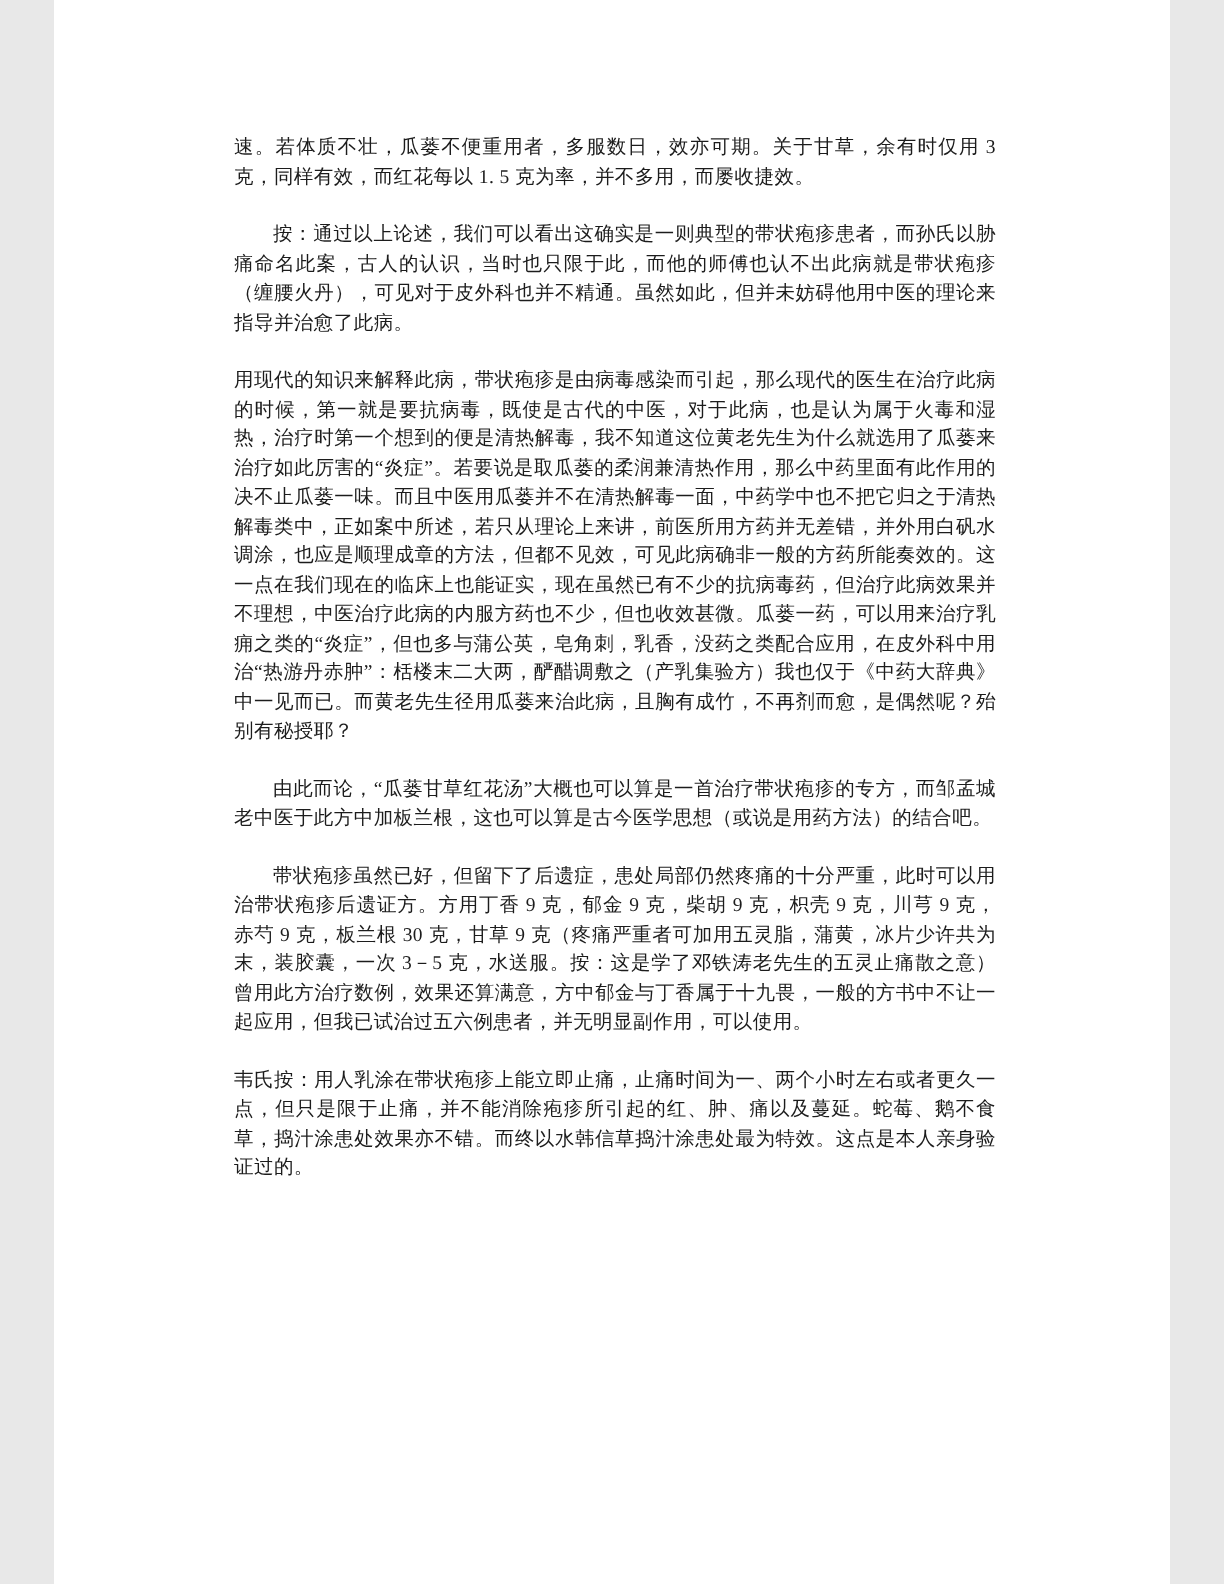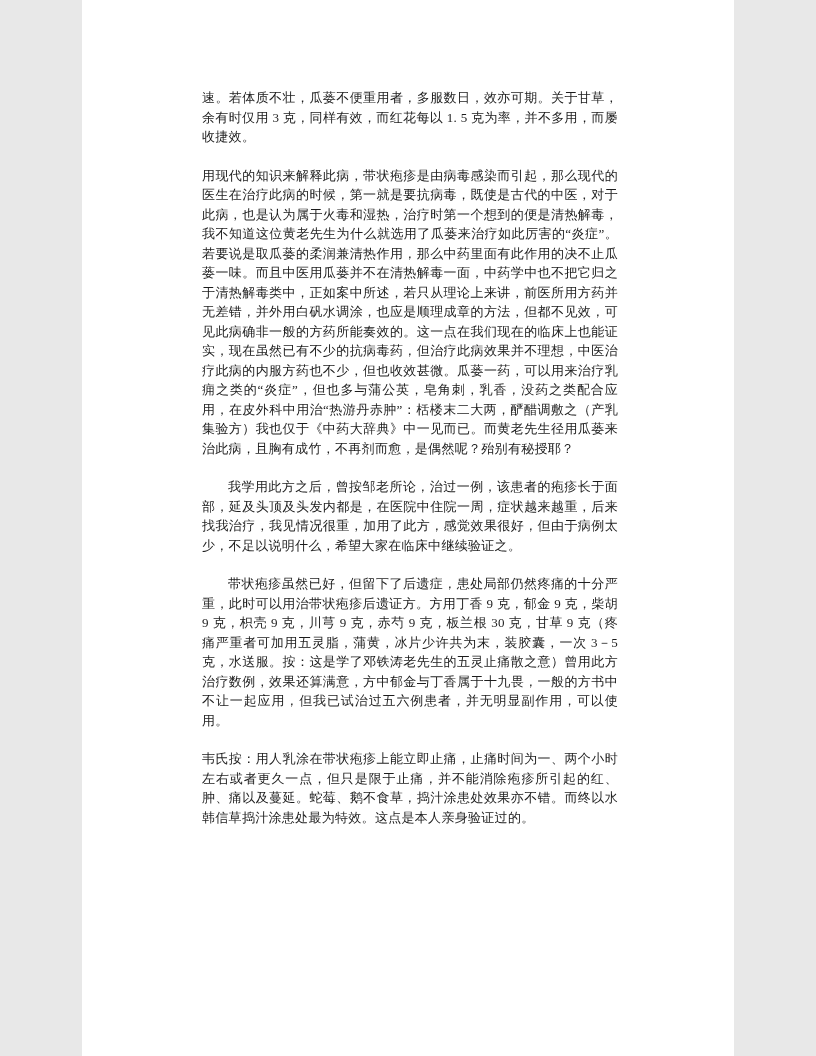--- a/index.html
+++ b/index.html
@@ -2,21 +2,21 @@
 <html><head>
 <meta charset="utf-8">
 <style>
   html, body {
     margin: 0;
     padding: 0;
     background: #e8e8e8;
   }
   .page {
     position: relative;
-    width: 652px;
+    width: 744px;
     height: 1056px;
     margin: 0 auto;
     background: #ffffff;
     box-sizing: border-box;
     padding: 88px 116px 40px 120px;
     font-family: "Liberation Serif", "DejaVu Serif", serif;
     color: #1c1c1c;
     overflow: hidden;
   }
   .page p {
@@ -32,17 +32,18 @@
   }
   .page p.extra-gap {
     margin-top: 7px;
   }
 </style>
 </head>
 <body>
 
 <div class="page">
   <p>速。若体质不壮，瓜蒌不便重用者，多服数日，效亦可期。关于甘草，余有时仅用 3 克，同样有效，而红花每以 1. 5 克为率，并不多用，而屡收捷效。</p>
+  <p class="indent">按：通过以上论述，我们可以看出这确实是一则典型的带状疱疹患者，而孙氏以胁痛命名此案，古人的认识，当时也只限于此，而他的师傅也认不出此病就是带状疱疹（缠腰火丹），可见对于皮外科也并不精通。虽然如此，但并未妨碍他用中医的理论来指导并治愈了此病。</p>
   <p>用现代的知识来解释此病，带状疱疹是由病毒感染而引起，那么现代的医生在治疗此病的时候，第一就是要抗病毒，既使是古代的中医，对于此病，也是认为属于火毒和湿热，治疗时第一个想到的便是清热解毒，我不知道这位黄老先生为什么就选用了瓜蒌来治疗如此厉害的“炎症”。若要说是取瓜蒌的柔润兼清热作用，那么中药里面有此作用的决不止瓜蒌一味。而且中医用瓜蒌并不在清热解毒一面，中药学中也不把它归之于清热解毒类中，正如案中所述，若只从理论上来讲，前医所用方药并无差错，并外用白矾水调涂，也应是顺理成章的方法，但都不见效，可见此病确非一般的方药所能奏效的。这一点在我们现在的临床上也能证实，现在虽然已有不少的抗病毒药，但治疗此病效果并不理想，中医治疗此病的内服方药也不少，但也收效甚微。瓜蒌一药，可以用来治疗乳痈之类的“炎症”，但也多与蒲公英，皂角刺，乳香，没药之类配合应用，在皮外科中用治“热游丹赤肿”：栝楼末二大两，酽醋调敷之（产乳集验方）我也仅于《中药大辞典》中一见而已。而黄老先生径用瓜蒌来治此病，且胸有成竹，不再剂而愈，是偶然呢？殆别有秘授耶？</p>
-  <p class="indent">我学用此方之后，曾按邹老所论，治过一例，该患者的疱疹长于面部，延及头顶及头发内都是，在医院中住院一周，症状越来越重，后来找我治疗，我见情况很重，加用了此方，感觉效果很好，但由于病例太少，不足以说明什么，希望大家在临床中继续验证之。</p>
+  <p class="indent">由此而论，“瓜蒌甘草红花汤”大概也可以算是一首治疗带状疱疹的专方，而邹孟城老中医于此方中加板兰根，这也可以算是古今医学思想（或说是用药方法）的结合吧。</p>
   <p class="indent">带状疱疹虽然已好，但留下了后遗症，患处局部仍然疼痛的十分严重，此时可以用治带状疱疹后遗证方。方用丁香 9 克，郁金 9 克，柴胡 9 克，枳壳 9 克，川芎 9 克，赤芍 9 克，板兰根 30 克，甘草 9 克（疼痛严重者可加用五灵脂，蒲黄，冰片少许共为末，装胶囊，一次 3－5 克，水送服。按：这是学了邓铁涛老先生的五灵止痛散之意）曾用此方治疗数例，效果还算满意，方中郁金与丁香属于十九畏，一般的方书中不让一起应用，但我已试治过五六例患者，并无明显副作用，可以使用。</p>
   <p class="extra-gap">韦氏按：用人乳涂在带状疱疹上能立即止痛，止痛时间为一、两个小时左右或者更久一点，但只是限于止痛，并不能消除疱疹所引起的红、肿、痛以及蔓延。蛇莓、鹅不食草，捣汁涂患处效果亦不错。而终以水韩信草捣汁涂患处最为特效。这点是本人亲身验证过的。</p>
 </div>
 
 </body></html>

